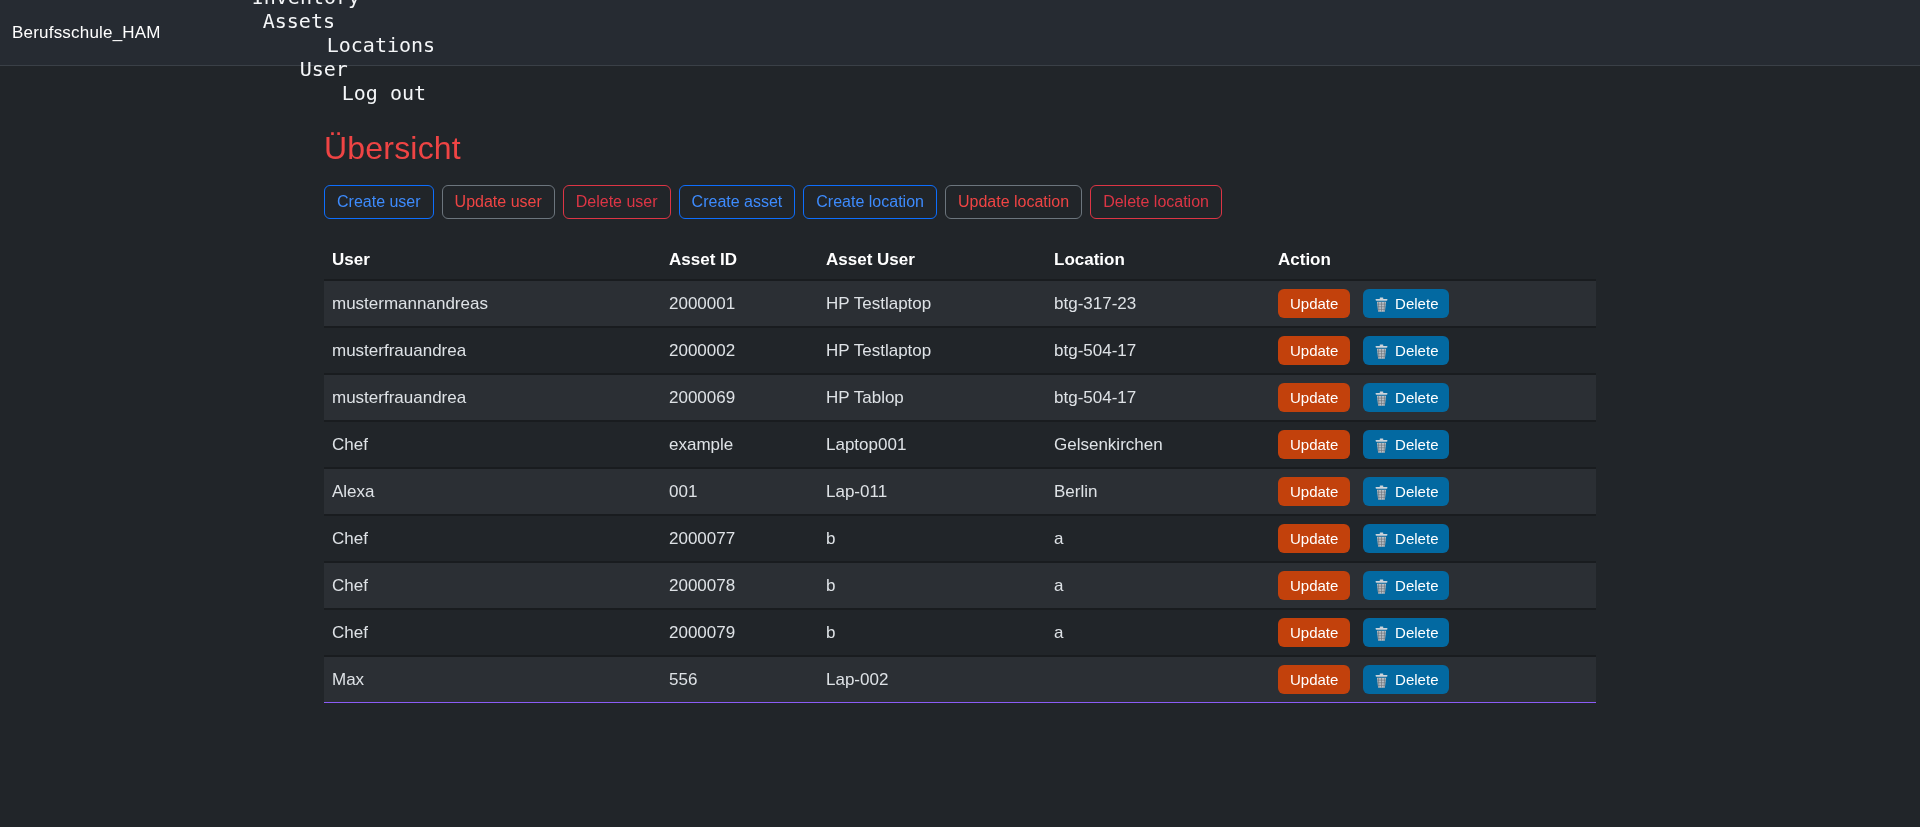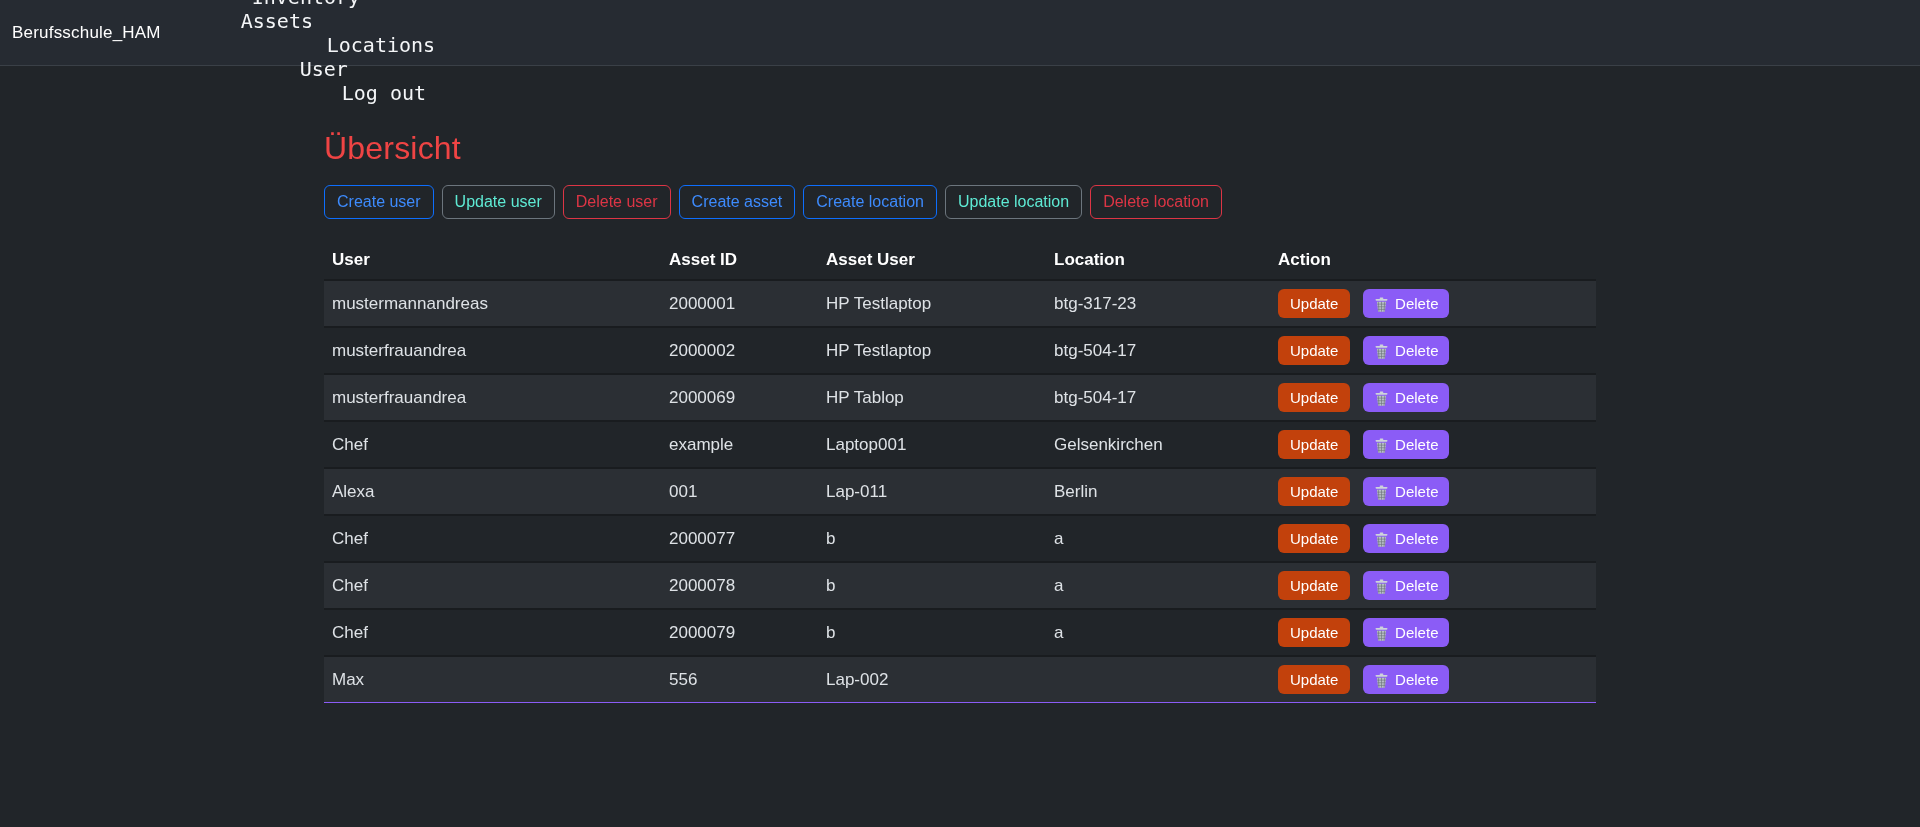--- a/index.html
+++ b/index.html
@@ -34,21 +34,21 @@
   }
   .nav-item {
     font-family: "DejaVu Sans Mono", monospace;
     font-size: 20px;
     color: #f4f6f8;
     white-space: nowrap;
     cursor: pointer;
   }
   .nav-item:nth-of-type(1) { margin-left: 63px; }
   .nav-item:nth-of-type(2) { margin-left: 91px; }
-  .nav-item:nth-of-type(3) { margin-left: 80px; }
+  .nav-item:nth-of-type(3) { margin-left: 102px; }
   .nav-item:nth-of-type(4) { margin-left: 166px; }
   .nav-item:nth-of-type(5) { margin-left: 139px; }
   .nav-item:nth-of-type(6) { margin-left: 181px; }
 
   
   .container {
     width: 1320px;
     margin: 0 auto;
     padding: 0 24px;
   }
@@ -71,21 +71,21 @@
     font-family: "Liberation Sans", sans-serif;
     font-size: 16px;
     line-height: 1.5;
     padding: 4px 12px;
     border-radius: 6px;
     border: 1px solid;
     cursor: pointer;
     white-space: nowrap;
   }
   .btn-outline.primary   { color: #3d8bfd; border-color: #0d6efd; }
-  .btn-outline.secondary { color: #5eead4; border-color: #6c757d; }
+  .btn-outline.secondary { color: #ef4444; border-color: #6c757d; }
   .btn-outline.danger    { color: #dc3545; border-color: #dc3545; }
 
   
   .overview-table {
     margin-top: 22px;
     width: 100%;
     border-collapse: collapse;
     font-size: 17px;
   }
   .overview-table th {
@@ -121,21 +121,21 @@
     border-radius: 6px;
     color: #ffffff;
     font-family: "Liberation Sans", sans-serif;
     font-size: 15px;
     line-height: 1.4;
     padding: 4px 12px;
     cursor: pointer;
     vertical-align: middle;
   }
   .btn-update { background: #c2410c; }
-  .btn-delete { background: #8b5cf6; margin-left: 8px; padding: 4px 11px; }
+  .btn-delete { background: #0369a1; margin-left: 8px; padding: 4px 11px; }
   .trash-icon { display: inline-block; width: 15px; height: 15px; }
 </style>
 </head>
 <body>
 
 <nav class="navbar">
   <span class="navbar-brand">Berufsschule_HAM</span>
   <ul class="navbar-nav">
     <li class="nav-item">Home</li>
     <li class="nav-item">Inventory</li>

